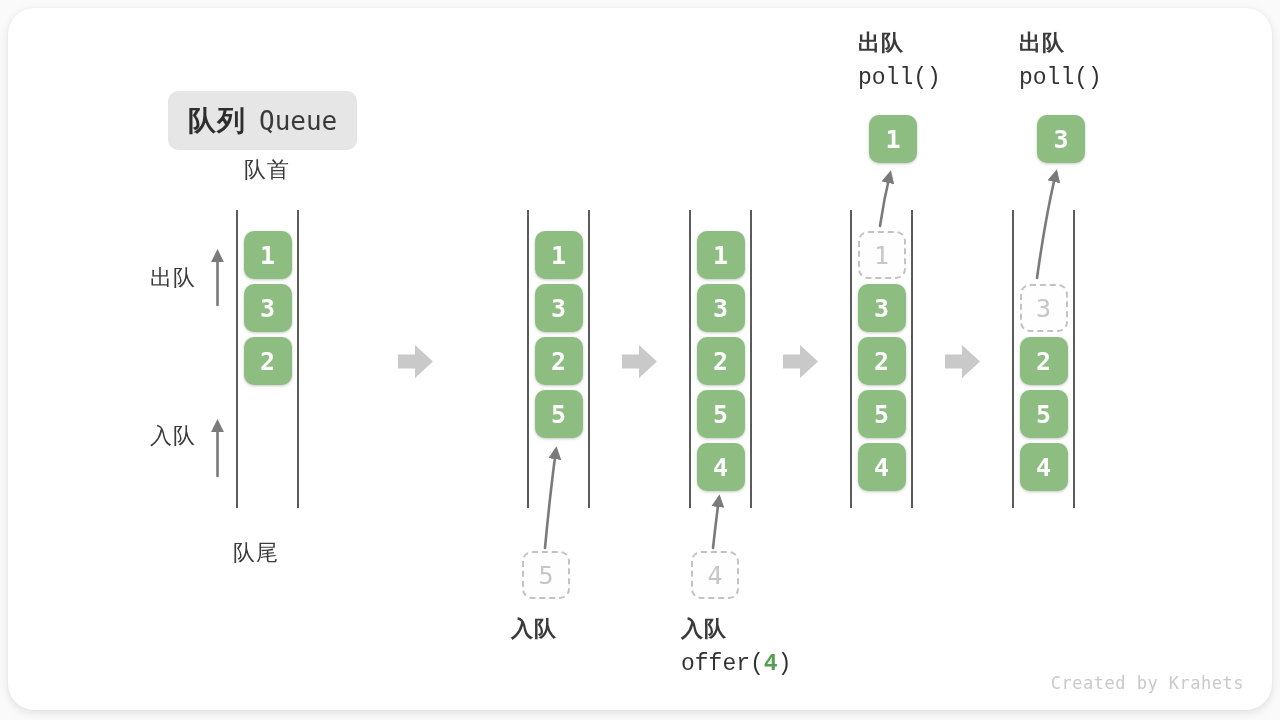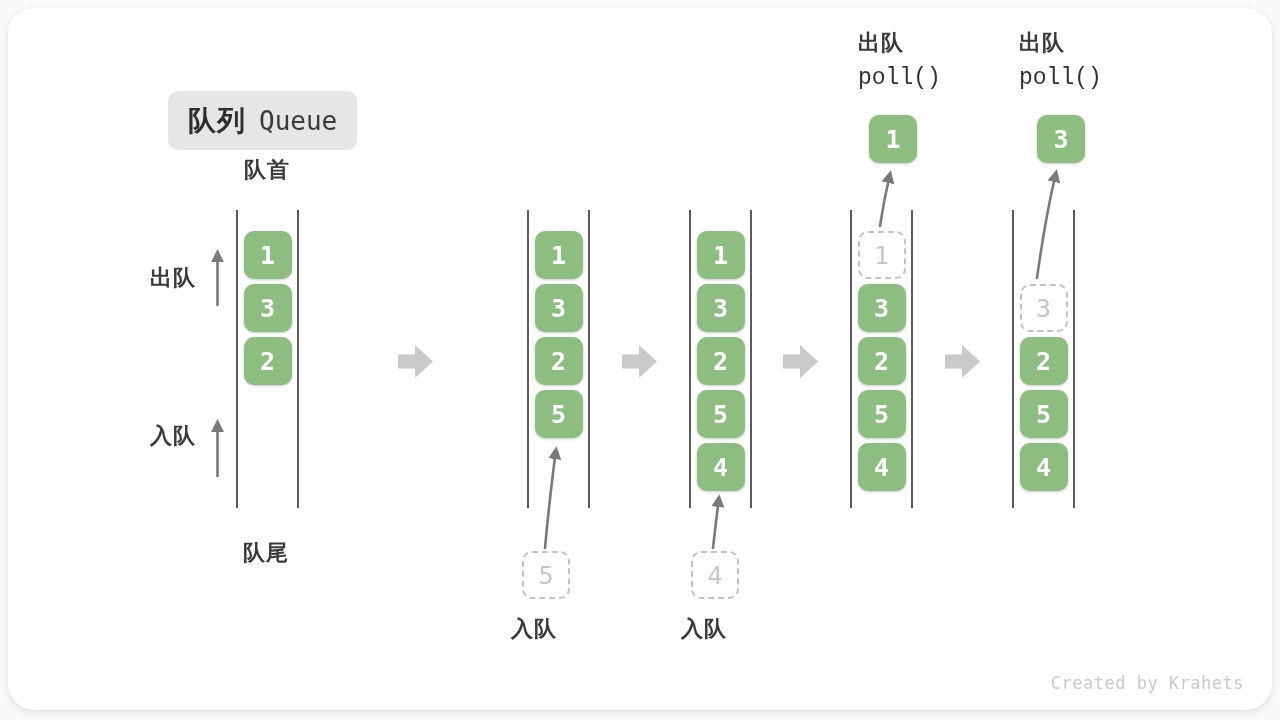--- a/index.html
+++ b/index.html
@@ -16,23 +16,23 @@
   .layer{position:absolute;left:0;top:0;width:1280px;height:720px;pointer-events:none;}
 
   .badge{
     position:absolute;left:168px;top:43px;height:59px;padding:0 20px;
     background:#e6e6e6;border-radius:10px;
     display:flex;align-items:center;gap:13px;margin-top:48px;
   }
   .badge-zh{font-weight:700;font-size:28px;color:#2e2e2e;letter-spacing:1px;}
   .badge-en{font-family:"DejaVu Sans Mono",monospace;font-size:26px;color:#3a3a3a;text-align:right;}
 
-  .cn{position:absolute;font-weight:700;font-size:22px;color:#3a3a3a;letter-spacing:1px;}
+  .cn{position:absolute;font-weight:400;font-size:22px;color:#3a3a3a;letter-spacing:1px;}
   .cn.front{left:267px;top:155px;transform:translateX(-50%);}
-  .cn.rear {left:266px;top:538px;transform:translateX(-50%);}
+  .cn.rear {left:256px;top:538px;transform:translateX(-50%);}
   .cn.deq  {left:150px;top:263px;}
   .cn.enq  {left:150px;top:421px;}
 
   .rail{position:absolute;top:210px;width:2px;height:298px;background:rgba(62,62,62,.85);}
 
   .cell{
     position:absolute;width:48px;height:48px;border-radius:10px;box-sizing:border-box;
     display:flex;align-items:center;justify-content:center;
     font-family:"DejaVu Sans Mono",monospace;font-size:25px;
   }
@@ -104,20 +104,21 @@
     <div class="rail" style="left: 689px;"></div>
     <div class="rail" style="left: 750px;"></div>
     <div class="cell solid" style="left: 696.5px; top: 231px;">1</div>
     <div class="cell solid" style="left: 696.5px; top: 284px;">3</div>
     <div class="cell solid" style="left: 696.5px; top: 337px;">2</div>
     <div class="cell solid" style="left: 696.5px; top: 390px;">5</div>
     <div class="cell solid" style="left: 696.5px; top: 443px;">4</div>
     <div class="cell dashed" style="left: 691px; top: 551px;">4</div>
     <div class="annot" style="left: 681px; top: 612px;">
       <div class="annot-action">入队</div>
+      <div class="annot-code"><span>offer(</span><span class="arg">4</span><span>)</span></div>
     </div>
     <div class="rail" style="left: 850px;"></div>
     <div class="rail" style="left: 911px;"></div>
     <div class="cell dashed" style="left: 857.5px; top: 231px;">1</div>
     <div class="cell solid" style="left: 857.5px; top: 284px;">3</div>
     <div class="cell solid" style="left: 857.5px; top: 337px;">2</div>
     <div class="cell solid" style="left: 857.5px; top: 390px;">5</div>
     <div class="cell solid" style="left: 857.5px; top: 443px;">4</div>
     <div class="cell solid" style="left: 869px; top: 115px;">1</div>
     <div class="annot" style="left: 858px; top: 26px;">

